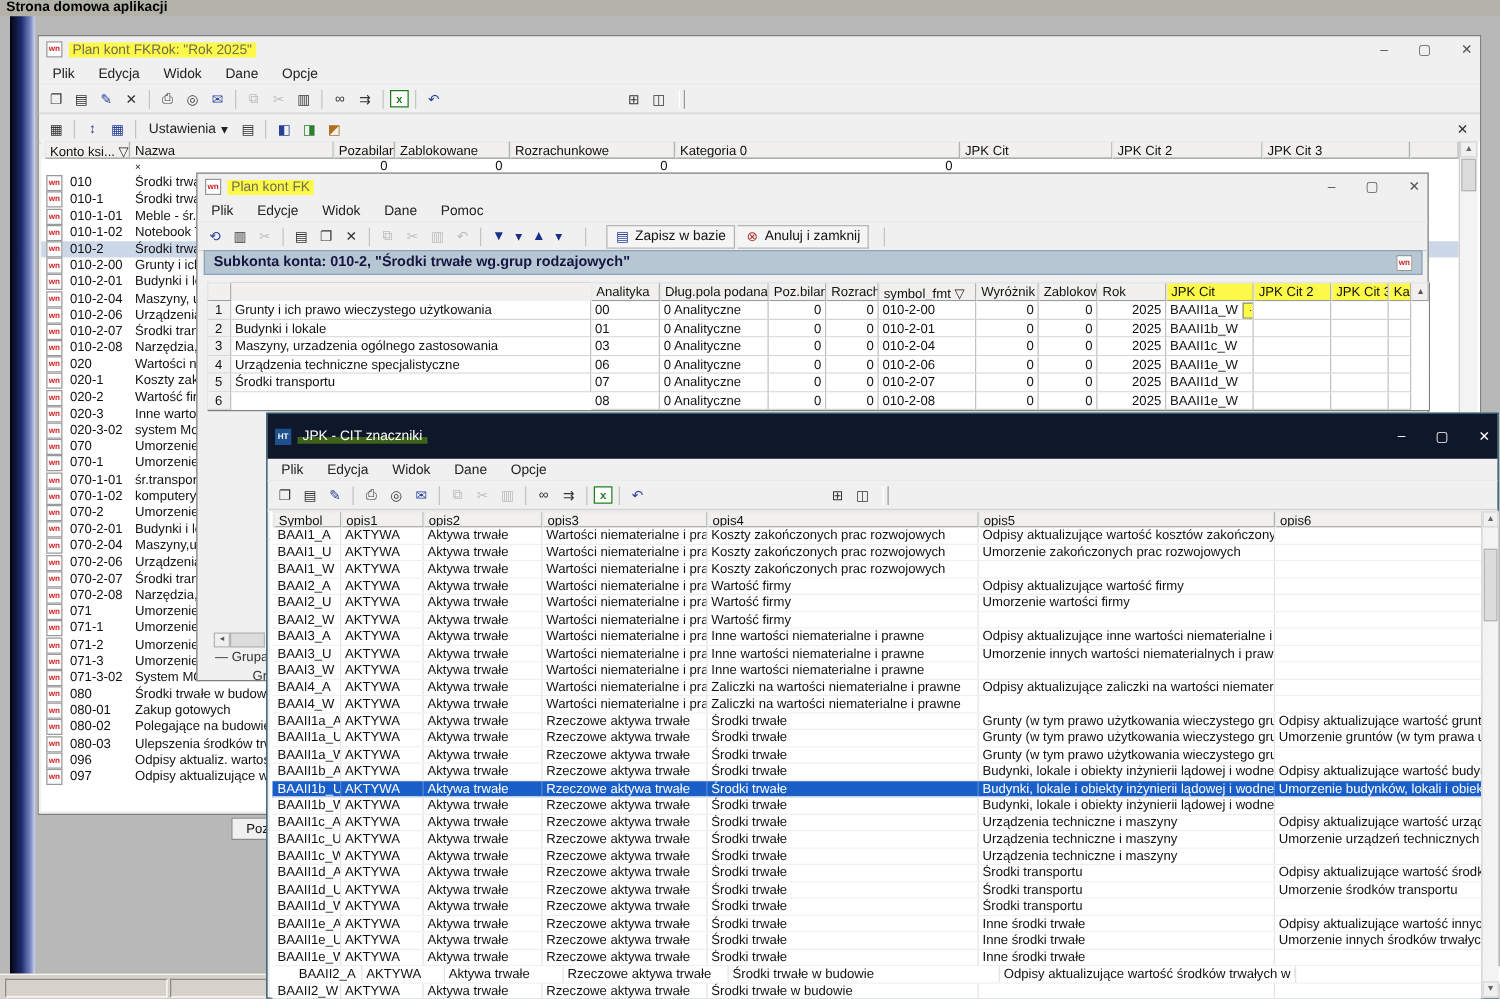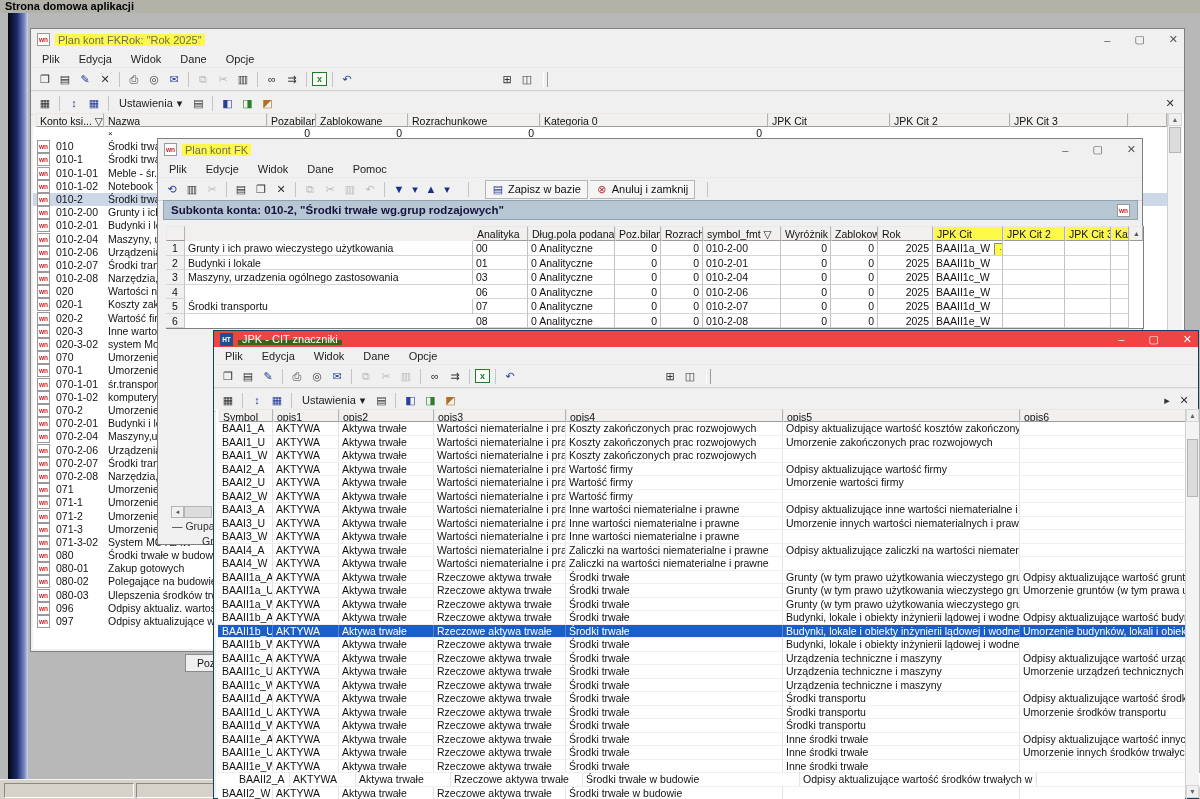--- a/index.html
+++ b/index.html
@@ -50,21 +50,21 @@
   .sthumb{position:absolute;left:1px;right:1px;background:#dcdcdc;border:1px solid #b5b5b5;box-sizing:border-box}
   
   #win2 .subtitle{position:absolute;left:5px;top:61px;width:975px;height:20px;background:#b7c6d3;
                   border:1px solid #8fa3b2;box-sizing:border-box;display:flex;align-items:center;
                   font-weight:bold;font-size:11.5px;color:#15153f;padding:0 7px;gap:6px}
   #win2 .subtitle .docicon{margin-left:auto}
   .w2cell{border-right:1px solid #c2c2c2;border-bottom:1px solid #d5d5d5}
   .ell-btn{display:inline-block;width:15px;height:11px;background:#fdf948;border:1px solid #8a8a8a;
            font-size:8px;line-height:7px;text-align:center;vertical-align:middle;margin-left:4px}
   
-  #win3 .titlebar{background:#ef4444;height:16px}
+  #win3 .titlebar{background:#0f172a;height:36px}
   #win3 .titlebar .t3{color:#fff;font-size:11px;padding:0 4px;white-space:nowrap;
         background:linear-gradient(0deg,#3c6319 42%,rgba(0,0,0,0) 42%)}
   #win3 .win-controls{color:#fff}
   .w3cell{border-right:1px solid #e4e4e4}
   .w3row{border-bottom:1px solid #efefef;box-sizing:border-box;background:#fff}
   .w3row.sel{background:#1a5fc8;color:#fff}
   .w3row.sel .w3cell{border-right-color:rgba(255,255,255,0.25)}
   
   .w1row{position:absolute;left:2px;width:1134px;box-sizing:border-box}
   .w1row.sel{background:#ccd7e8}
@@ -464,20 +464,21 @@
         <div class="gcell w2cell" style="left: 615px; width: 50px; line-height: 14px; text-align: right;">0</div>
         <div class="gcell w2cell" style="left: 665px; width: 47px; line-height: 14px; text-align: right;">0</div>
         <div class="gcell w2cell" style="left: 712px; width: 55px; line-height: 14px; text-align: right;">2025</div>
         <div class="gcell w2cell" style="left: 767px; width: 70px; line-height: 14px;">BAAII1c_W</div>
         <div class="gcell w2cell" style="left: 837px; width: 62px; line-height: 14px;"></div>
         <div class="gcell w2cell" style="left: 899px; width: 46px; line-height: 14px;"></div>
         <div class="gcell w2cell" style="left: 945px; width: 18px; line-height: 14px;"></div>
       </div>
       <div style="position: absolute; left: 8px; top: 145.5px; width: 977px; height: 14.5px; background: rgb(255, 255, 255);">
         <div class="gcell w2cell" style="left: 0px; width: 19px; line-height: 14px; background: rgb(240, 240, 240); text-align: center;">4</div>
+        <div class="gcell w2cell" style="left: 19px; width: 288px; line-height: 14px;">Urządzenia techniczne specjalistyczne</div>
         <div class="gcell w2cell" style="left: 307px; width: 55px; line-height: 14px;">06</div>
         <div class="gcell w2cell" style="left: 362px; width: 87px; line-height: 14px;">0 Analityczne</div>
         <div class="gcell w2cell" style="left: 449px; width: 46px; line-height: 14px; text-align: right;">0</div>
         <div class="gcell w2cell" style="left: 495px; width: 42px; line-height: 14px; text-align: right;">0</div>
         <div class="gcell w2cell" style="left: 537px; width: 78px; line-height: 14px;">010-2-06</div>
         <div class="gcell w2cell" style="left: 615px; width: 50px; line-height: 14px; text-align: right;">0</div>
         <div class="gcell w2cell" style="left: 665px; width: 47px; line-height: 14px; text-align: right;">0</div>
         <div class="gcell w2cell" style="left: 712px; width: 55px; line-height: 14px; text-align: right;">2025</div>
         <div class="gcell w2cell" style="left: 767px; width: 70px; line-height: 14px;">BAAII1e_W</div>
         <div class="gcell w2cell" style="left: 837px; width: 62px; line-height: 14px;"></div>

